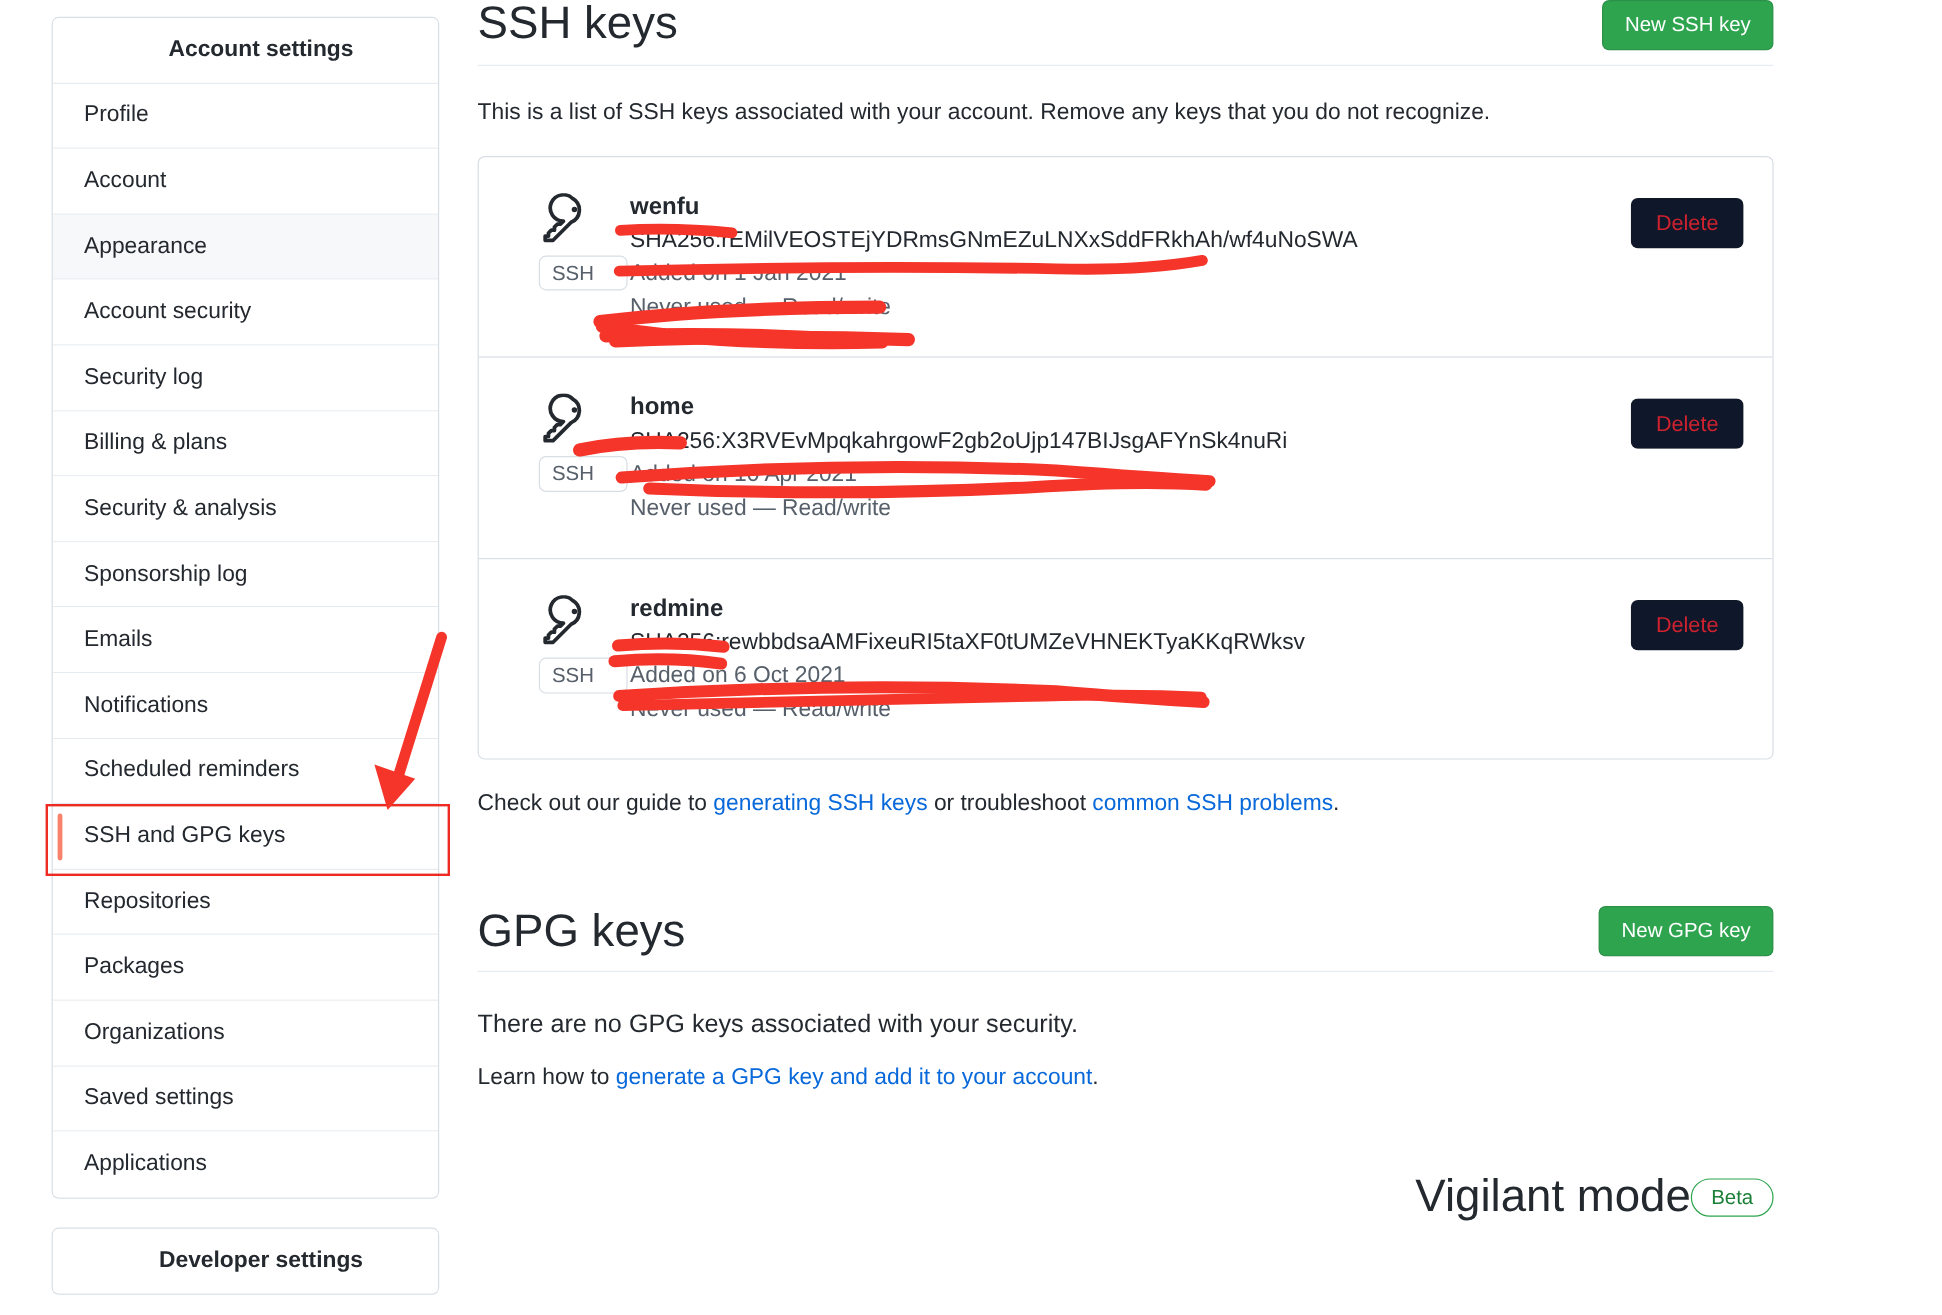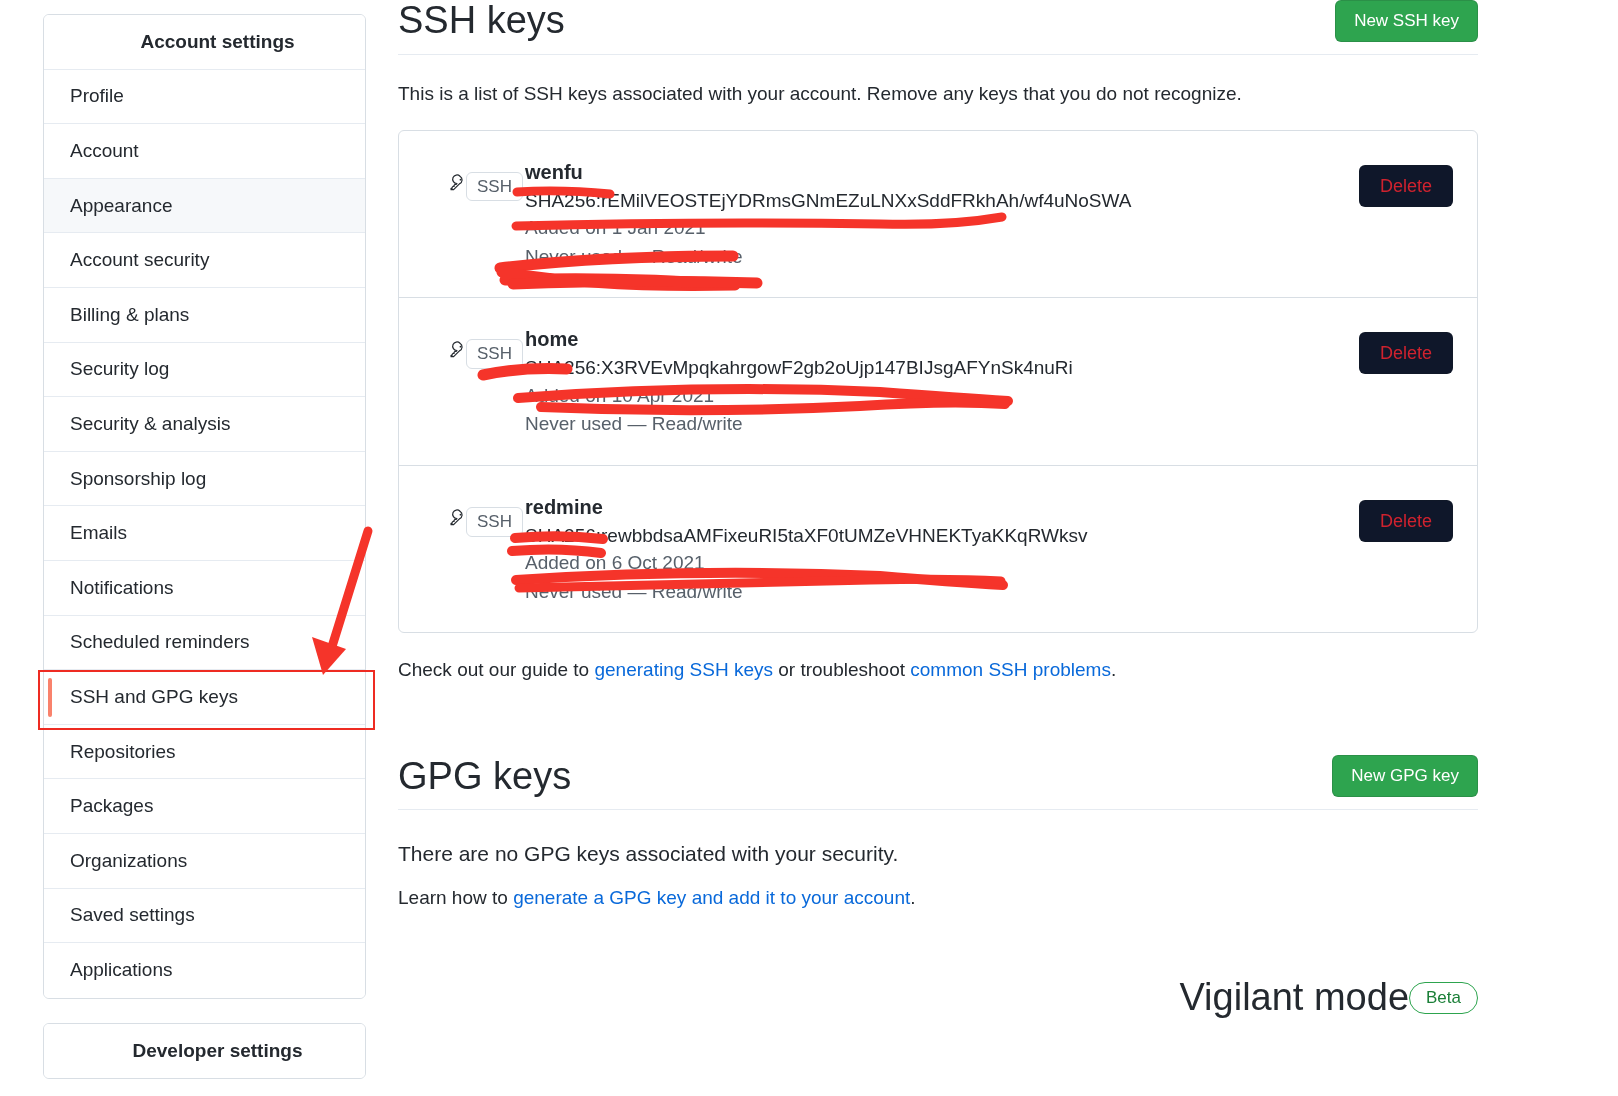--- a/index.html
+++ b/index.html
@@ -129,22 +129,21 @@
     display: flex;
     align-items: flex-start;
     padding: 28px 24px 26px 50px;
     border-bottom: 1px solid #d8dee4;
   }
   .key-row:last-child { border-bottom: none; }
   .key-icon-col {
     width: 74px;
     flex: 0 0 74px;
     display: flex;
-    flex-direction: row;
-    align-items: center;
+    flex-direction: column;
     padding-top: 2px;
   }
   .key-glyph { width: 44px; height: 44px; }
   .ssh-badge {
     margin-top: 8px;
     border: 1px solid #d8dee4;
     border-radius: 6px;
     padding: 2px 10px;
     font-size: 17px;
     color: #57606a;
@@ -217,24 +216,24 @@
         <div class="nav-item">
           <span>Account</span>
         </div>
         <div class="nav-item selected">
           <span>Appearance</span>
         </div>
         <div class="nav-item">
           <span>Account security</span>
         </div>
         <div class="nav-item">
+          <span>Security log</span>
+        </div>
+        <div class="nav-item">
           <span>Billing &amp; plans</span>
-        </div>
-        <div class="nav-item">
-          <span>Security log</span>
         </div>
         <div class="nav-item">
           <span>Security &amp; analysis</span>
         </div>
         <div class="nav-item">
           <span>Sponsorship log</span>
         </div>
         <div class="nav-item">
           <span>Emails</span>
         </div>

